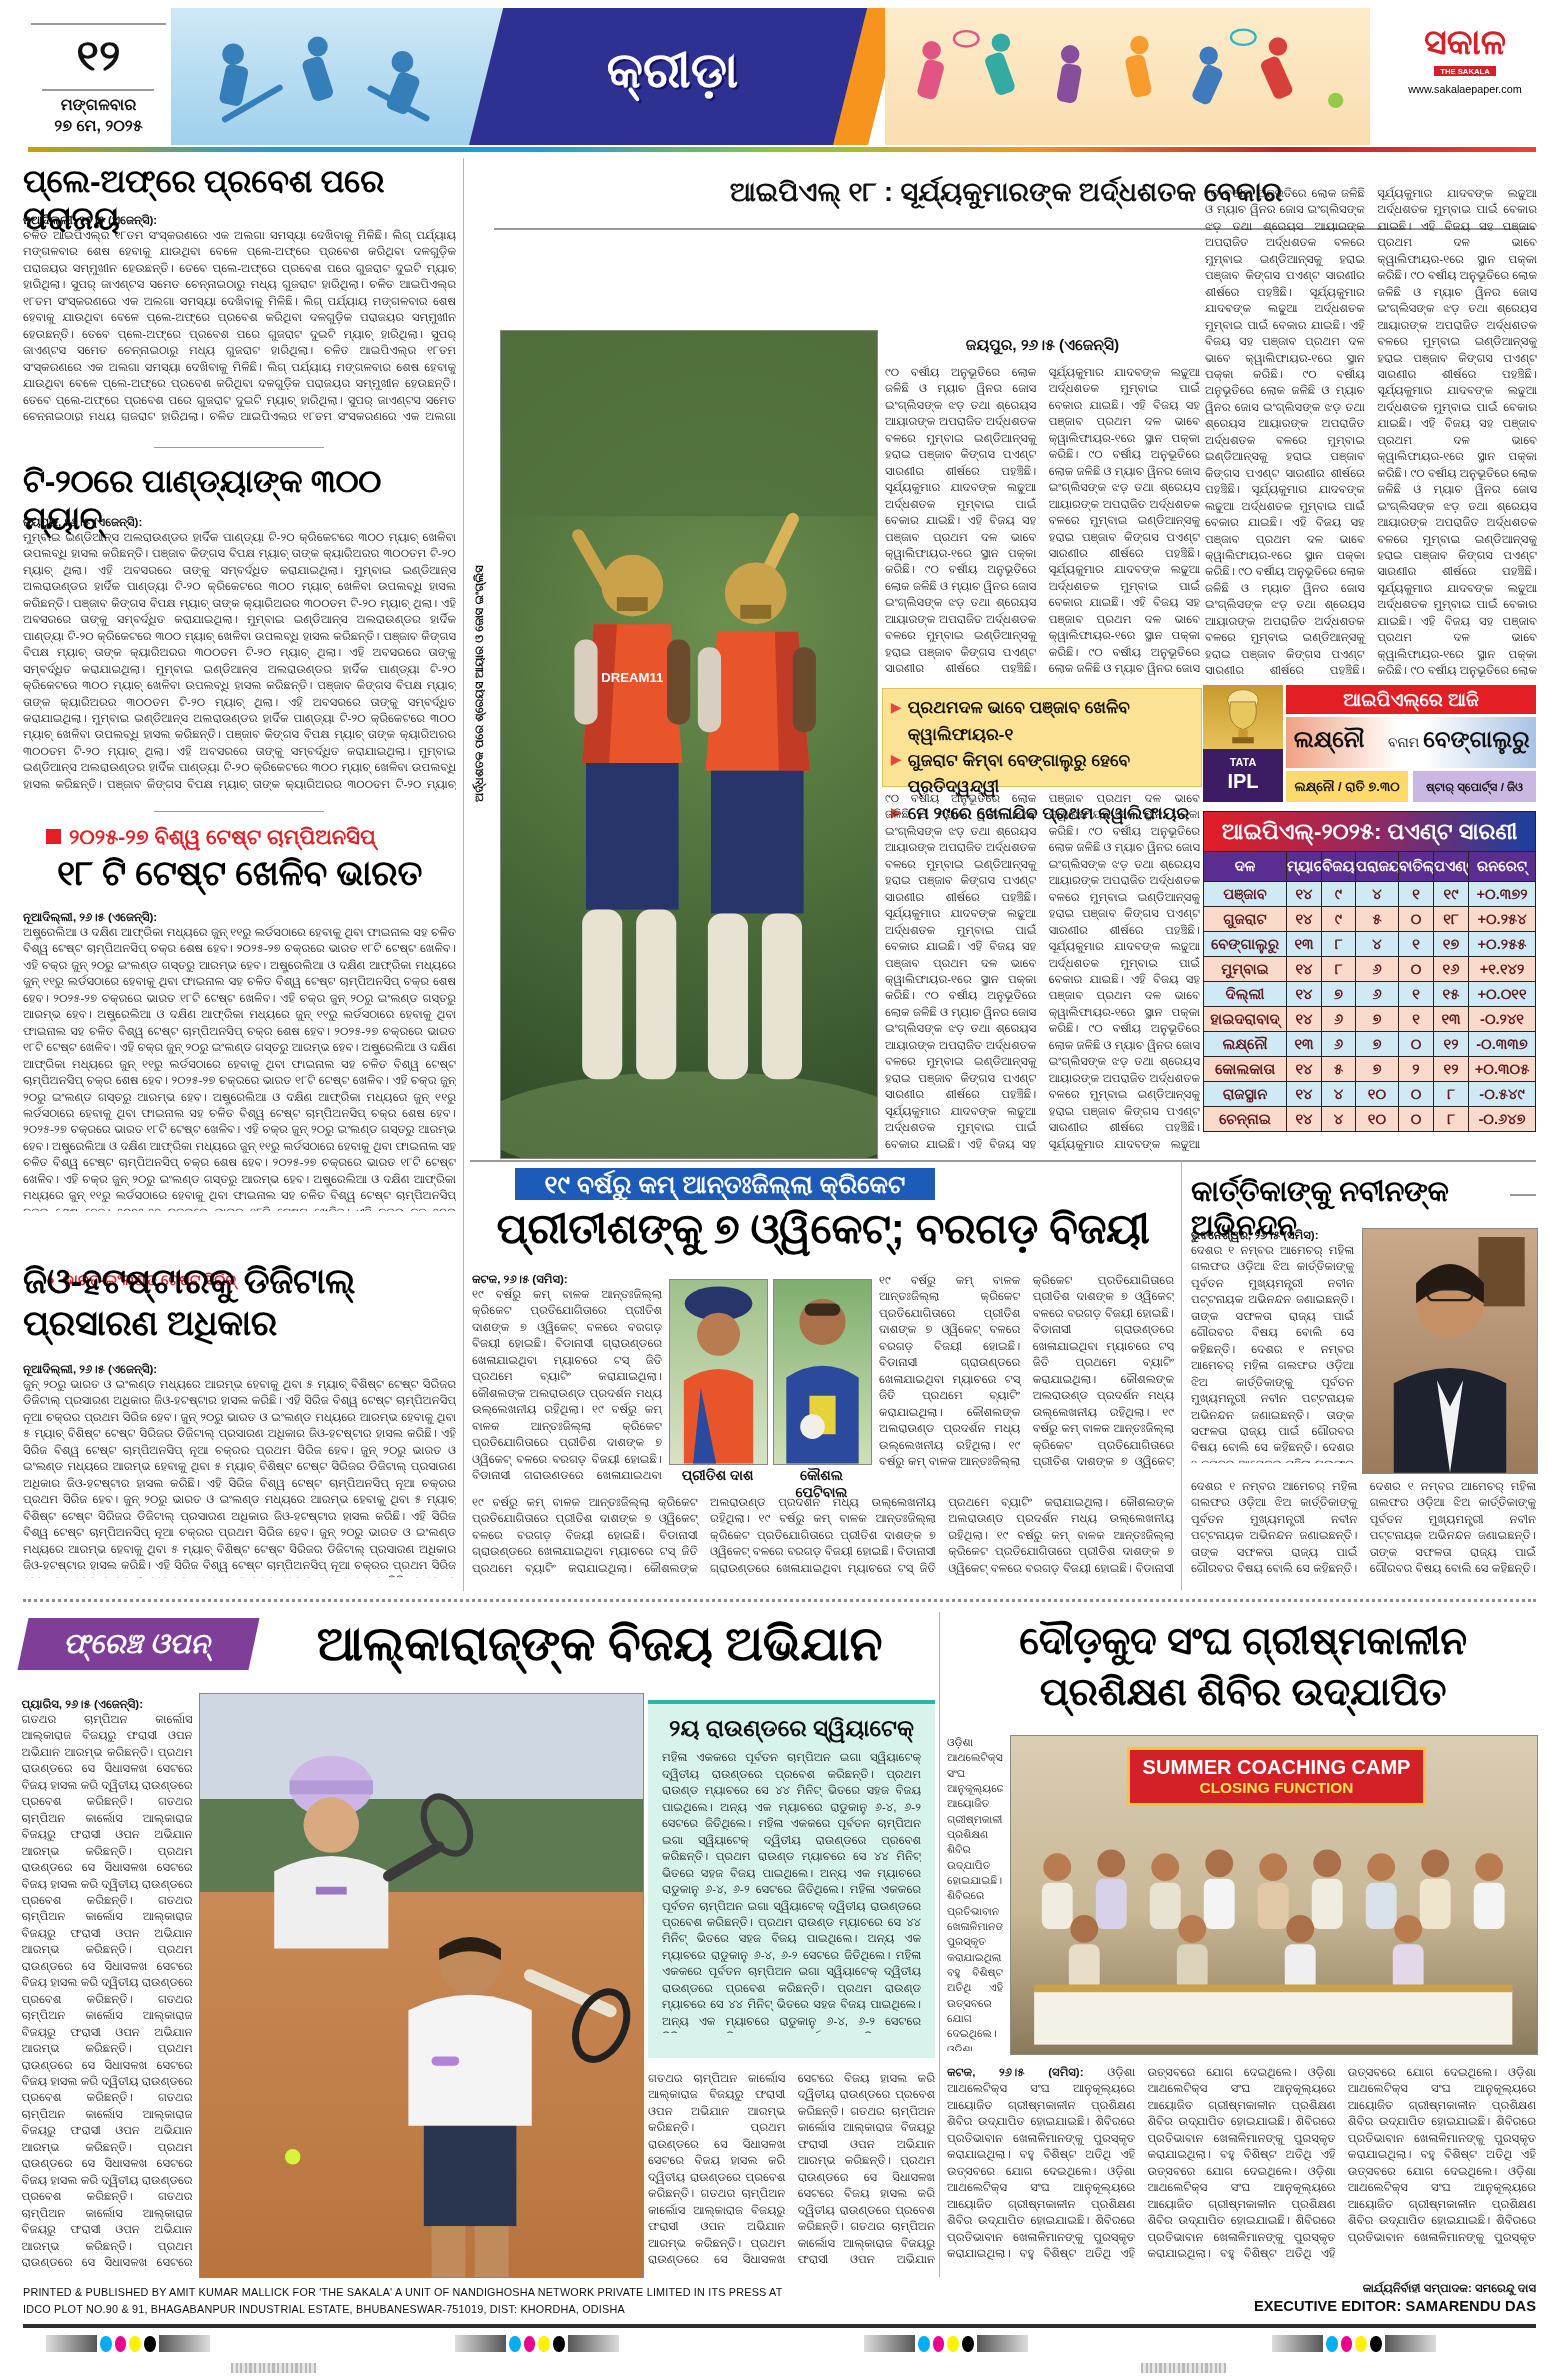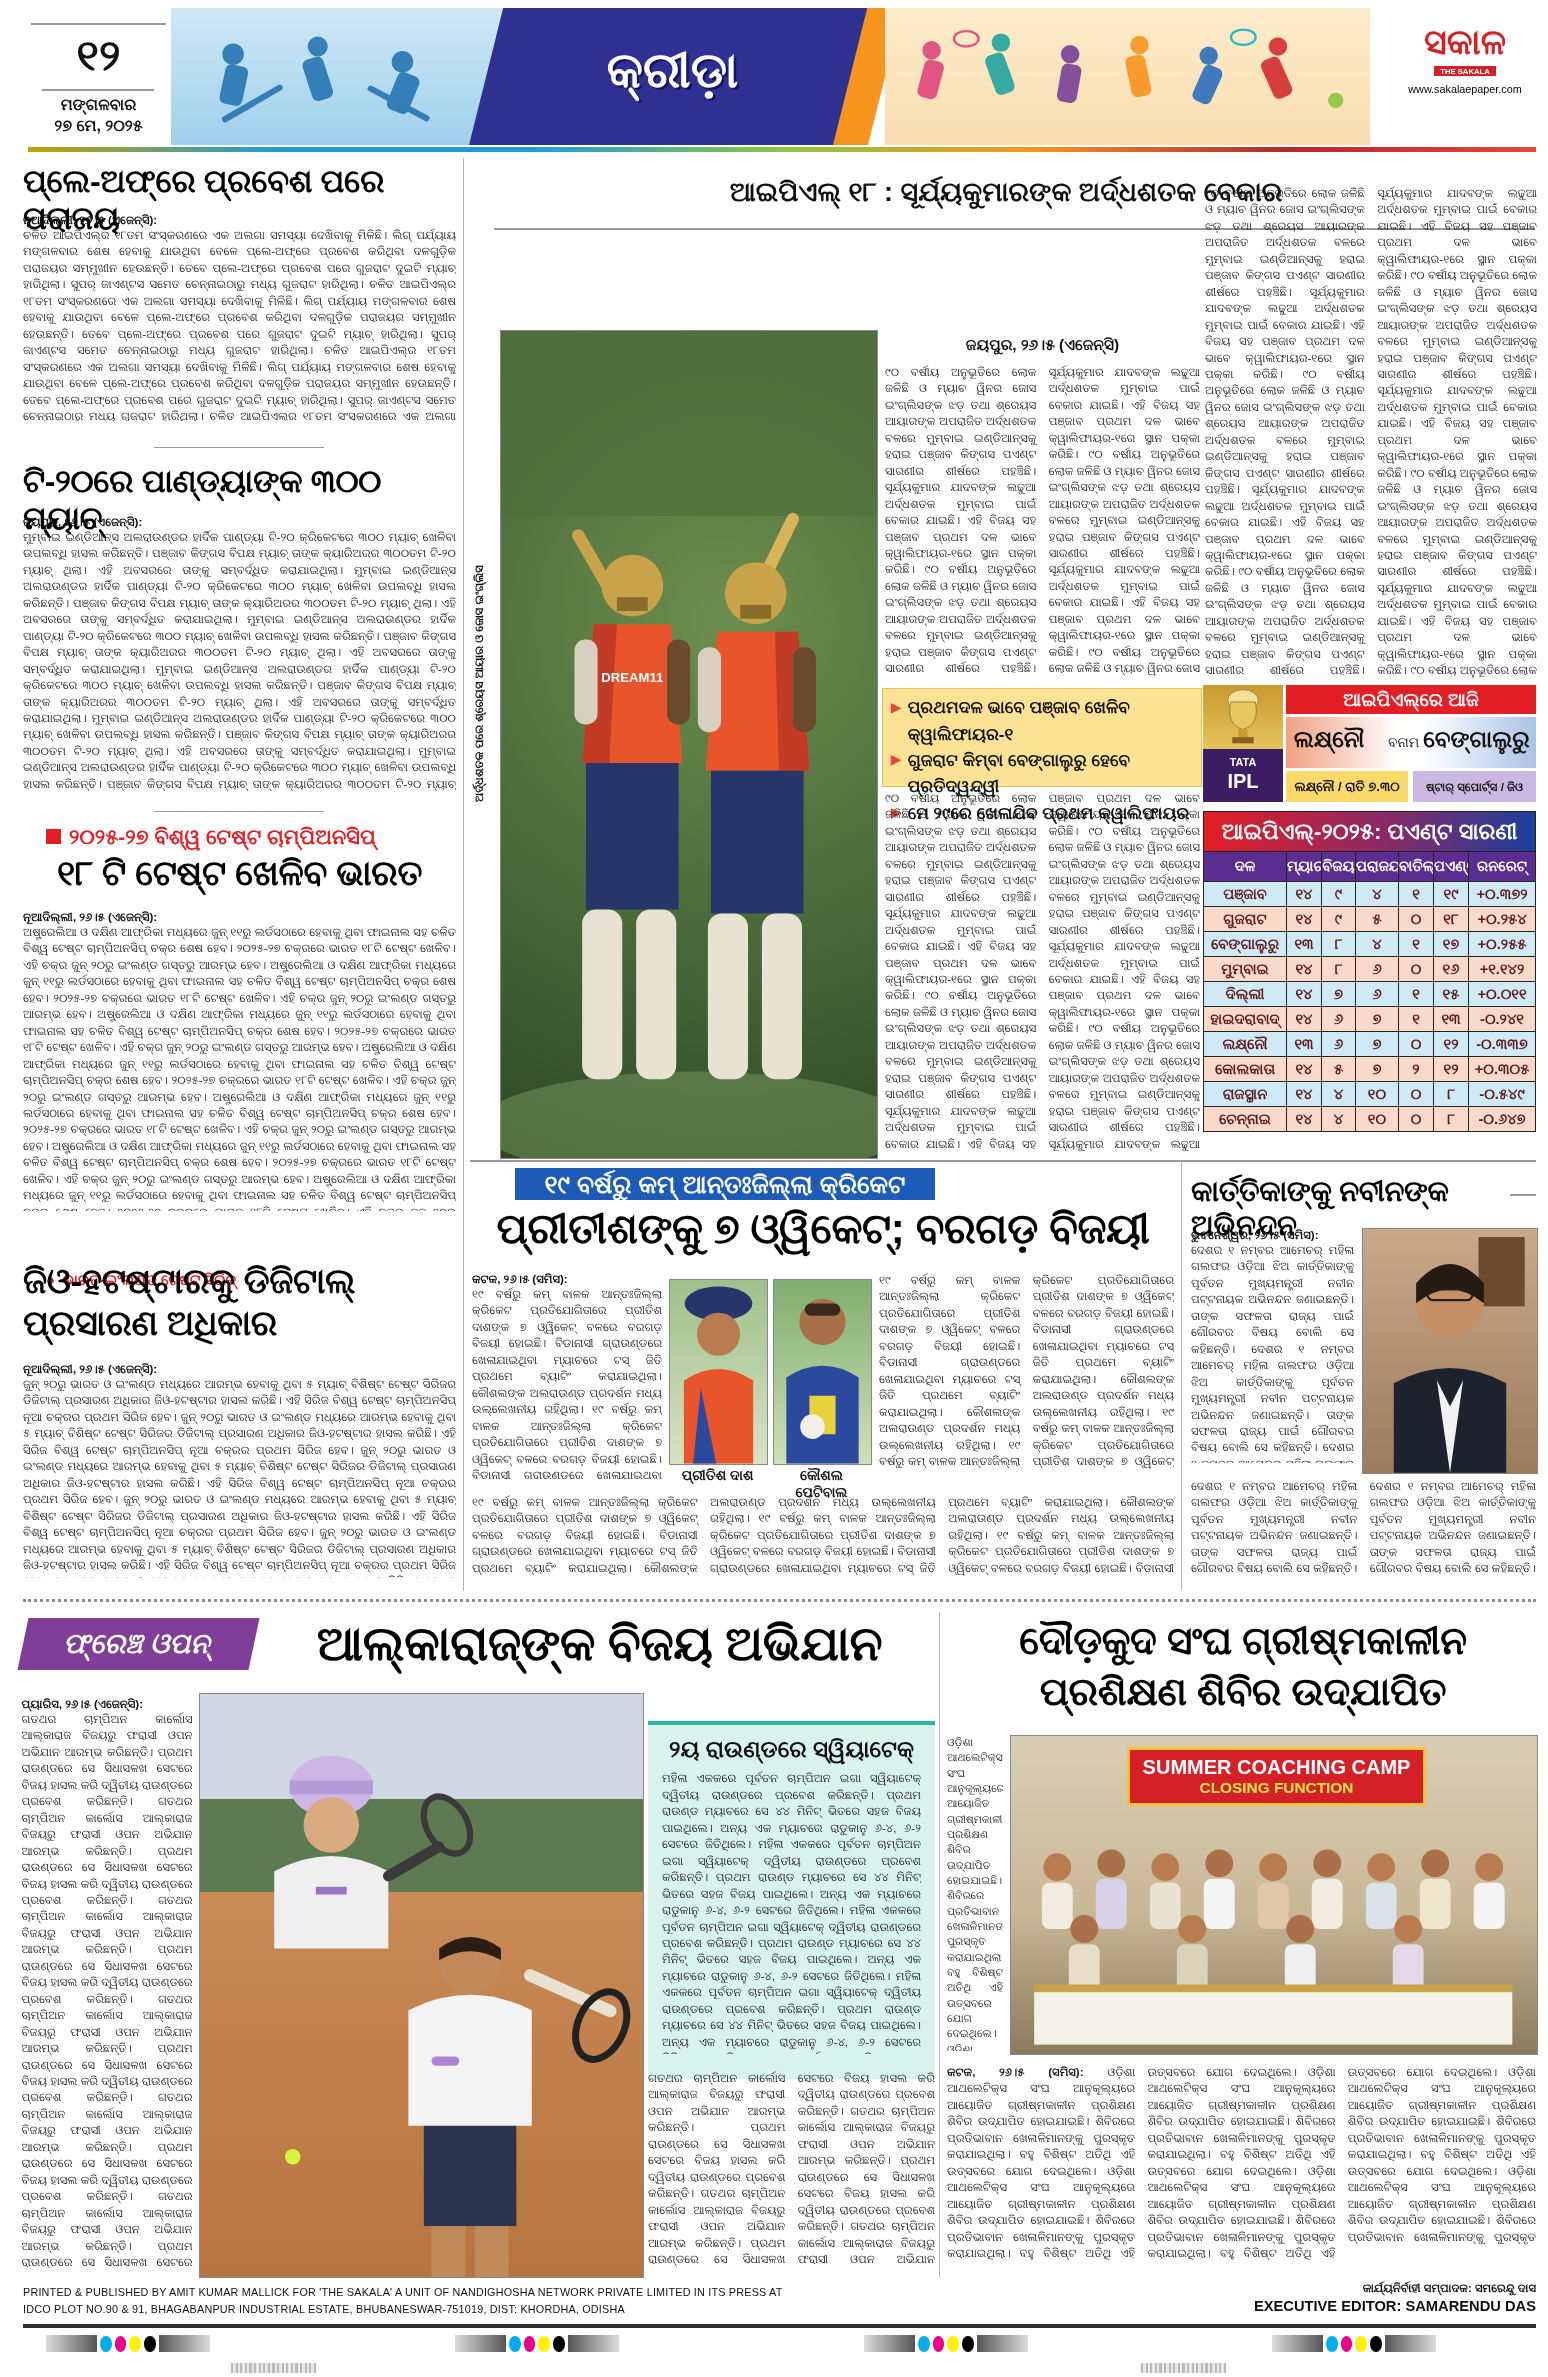--- a/index.html
+++ b/index.html
@@ -435,21 +435,21 @@
         <ellipse cx="520" cy="430" rx="30" ry="46" fill="none" stroke="#222" stroke-width="9" transform="rotate(24 520 430)"></ellipse>
         <rect x="290" y="560" width="120" height="130" fill="#2a3550"></rect>
         <rect x="300" y="690" width="44" height="66" fill="#c08a5a"></rect>
         <rect x="356" y="690" width="44" height="66" fill="#c08a5a"></rect>
         <rect x="300" y="470" width="36" height="12" rx="6" fill="#b083d6"></rect>
       </g>
       <circle cx="120" cy="600" r="10" fill="#d7f43c"></circle>
     </svg>
   </div>
 
-  <div class="abs cyanbox" style="left:648px;top:1700px;width:287px;height:358px;padding:10.8px 14px;box-sizing:border-box;margin-top:21px;">
+  <div class="abs cyanbox" style="left:648px;top:1700px;width:287px;height:358px;padding:10.8px 14px;box-sizing:border-box;">
     <div style="font-size:23px;font-weight:bold;text-align:center;margin-bottom:7.7px;">୨ୟ ରାଉଣ୍ଡରେ ସ୍ୱିୟାଟେକ୍</div>
     <div class="bt" style="height:284px;">ମହିଳା ଏକକରେ ପୂର୍ବତନ ଚାମ୍ପିଅନ ଇଗା ସ୍ୱିୟାଟେକ୍ ଦ୍ୱିତୀୟ ରାଉଣ୍ଡରେ ପ୍ରବେଶ କରିଛନ୍ତି। ପ୍ରଥମ ରାଉଣ୍ଡ ମ୍ୟାଚରେ ସେ ୪୪ ମିନିଟ୍ ଭିତରେ ସହଜ ବିଜୟ ପାଇଥିଲେ। ଅନ୍ୟ ଏକ ମ୍ୟାଚରେ ରାଡୁକାନୁ ୬-୪, ୬-୨ ସେଟରେ ଜିତିଥିଲେ। ମହିଳା ଏକକରେ ପୂର୍ବତନ ଚାମ୍ପିଅନ ଇଗା ସ୍ୱିୟାଟେକ୍ ଦ୍ୱିତୀୟ ରାଉଣ୍ଡରେ ପ୍ରବେଶ କରିଛନ୍ତି। ପ୍ରଥମ ରାଉଣ୍ଡ ମ୍ୟାଚରେ ସେ ୪୪ ମିନିଟ୍ ଭିତରେ ସହଜ ବିଜୟ ପାଇଥିଲେ। ଅନ୍ୟ ଏକ ମ୍ୟାଚରେ ରାଡୁକାନୁ ୬-୪, ୬-୨ ସେଟରେ ଜିତିଥିଲେ। ମହିଳା ଏକକରେ ପୂର୍ବତନ ଚାମ୍ପିଅନ ଇଗା ସ୍ୱିୟାଟେକ୍ ଦ୍ୱିତୀୟ ରାଉଣ୍ଡରେ ପ୍ରବେଶ କରିଛନ୍ତି। ପ୍ରଥମ ରାଉଣ୍ଡ ମ୍ୟାଚରେ ସେ ୪୪ ମିନିଟ୍ ଭିତରେ ସହଜ ବିଜୟ ପାଇଥିଲେ। ଅନ୍ୟ ଏକ ମ୍ୟାଚରେ ରାଡୁକାନୁ ୬-୪, ୬-୨ ସେଟରେ ଜିତିଥିଲେ। ମହିଳା ଏକକରେ ପୂର୍ବତନ ଚାମ୍ପିଅନ ଇଗା ସ୍ୱିୟାଟେକ୍ ଦ୍ୱିତୀୟ ରାଉଣ୍ଡରେ ପ୍ରବେଶ କରିଛନ୍ତି। ପ୍ରଥମ ରାଉଣ୍ଡ ମ୍ୟାଚରେ ସେ ୪୪ ମିନିଟ୍ ଭିତରେ ସହଜ ବିଜୟ ପାଇଥିଲେ। ଅନ୍ୟ ଏକ ମ୍ୟାଚରେ ରାଡୁକାନୁ ୬-୪, ୬-୨ ସେଟରେ ଜିତିଥିଲେ। ମହିଳା ଏକକରେ ପୂର୍ବତନ ଚାମ୍ପିଅନ ଇଗା ସ୍ୱିୟାଟେକ୍ ଦ୍ୱିତୀୟ ରାଉଣ୍ଡରେ ପ୍ରବେଶ କରିଛନ୍ତି। ପ୍ରଥମ ରାଉଣ୍ଡ ମ୍ୟାଚରେ ସେ ୪୪ ମିନିଟ୍ ଭିତରେ ସହଜ ବିଜୟ ପାଇଥିଲେ। ଅନ୍ୟ ଏକ ମ୍ୟାଚରେ ରାଡୁକାନୁ ୬-୪, ୬-୨ ସେଟରେ ଜିତିଥିଲେ।</div>
   </div>
   <div class="abs bt cols2" style="left:648px;top:2070px;width:287px;height:207px;">ଗତଥର ଚାମ୍ପିଅନ କାର୍ଲୋସ ଆଲ୍‌କାରାଜ ବିଜୟରୁ ଫରାସୀ ଓପନ ଅଭିଯାନ ଆରମ୍ଭ କରିଛନ୍ତି। ପ୍ରଥମ ରାଉଣ୍ଡରେ ସେ ସିଧାସଳଖ ସେଟରେ ବିଜୟ ହାସଲ କରି ଦ୍ୱିତୀୟ ରାଉଣ୍ଡରେ ପ୍ରବେଶ କରିଛନ୍ତି। ଗତଥର ଚାମ୍ପିଅନ କାର୍ଲୋସ ଆଲ୍‌କାରାଜ ବିଜୟରୁ ଫରାସୀ ଓପନ ଅଭିଯାନ ଆରମ୍ଭ କରିଛନ୍ତି। ପ୍ରଥମ ରାଉଣ୍ଡରେ ସେ ସିଧାସଳଖ ସେଟରେ ବିଜୟ ହାସଲ କରି ଦ୍ୱିତୀୟ ରାଉଣ୍ଡରେ ପ୍ରବେଶ କରିଛନ୍ତି। ଗତଥର ଚାମ୍ପିଅନ କାର୍ଲୋସ ଆଲ୍‌କାରାଜ ବିଜୟରୁ ଫରାସୀ ଓପନ ଅଭିଯାନ ଆରମ୍ଭ କରିଛନ୍ତି। ପ୍ରଥମ ରାଉଣ୍ଡରେ ସେ ସିଧାସଳଖ ସେଟରେ ବିଜୟ ହାସଲ କରି ଦ୍ୱିତୀୟ ରାଉଣ୍ଡରେ ପ୍ରବେଶ କରିଛନ୍ତି। ଗତଥର ଚାମ୍ପିଅନ କାର୍ଲୋସ ଆଲ୍‌କାରାଜ ବିଜୟରୁ ଫରାସୀ ଓପନ ଅଭିଯାନ ଆରମ୍ଭ କରିଛନ୍ତି। ପ୍ରଥମ ରାଉଣ୍ଡରେ ସେ ସିଧାସଳଖ ସେଟରେ ବିଜୟ ହାସଲ କରି ଦ୍ୱିତୀୟ ରାଉଣ୍ଡରେ ପ୍ରବେଶ କରିଛନ୍ତି। ଗତଥର ଚାମ୍ପିଅନ କାର୍ଲୋସ ଆଲ୍‌କାରାଜ ବିଜୟରୁ ଫରାସୀ ଓପନ ଅଭିଯାନ ଆରମ୍ଭ କରିଛନ୍ତି। ପ୍ରଥମ ରାଉଣ୍ଡରେ ସେ ସିଧାସଳଖ ସେଟରେ ବିଜୟ ହାସଲ କରି ଦ୍ୱିତୀୟ ରାଉଣ୍ଡରେ ପ୍ରବେଶ କରିଛନ୍ତି।</div>
 
   <div class="abs hl-title" style="left:949px;top:1616px;width:588px;font-size:39px;text-align:center;line-height:1.3;">
     <div>ଦୌଡ଼କୁଦ ସଂଘ ଗ୍ରୀଷ୍ମକାଳୀନ</div>
     <div>ପ୍ରଶିକ୍ଷଣ ଶିବିର ଉଦ୍‌ଯାପିତ</div>
   </div>
   <div class="abs" style="left:947px;top:1735px;width:56px;height:316px;">

